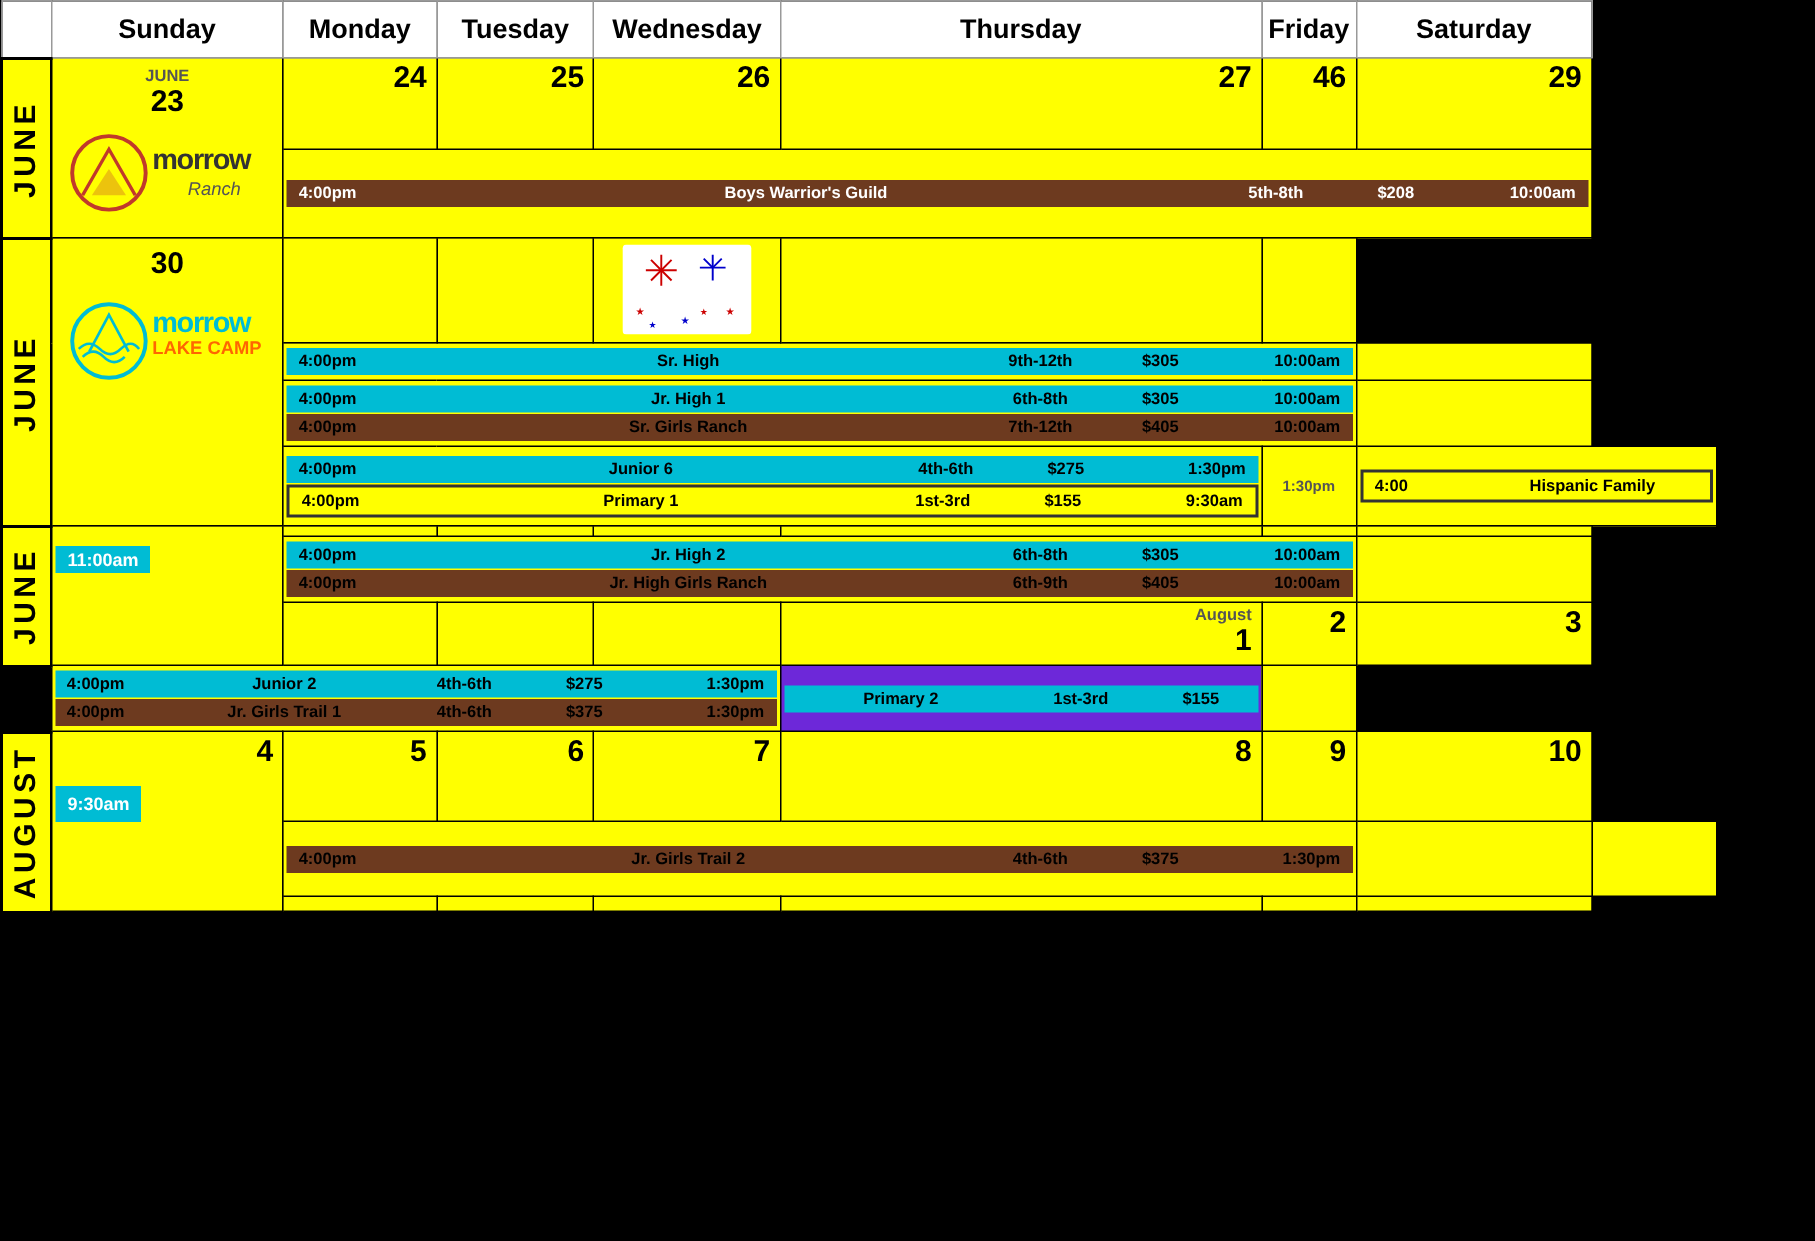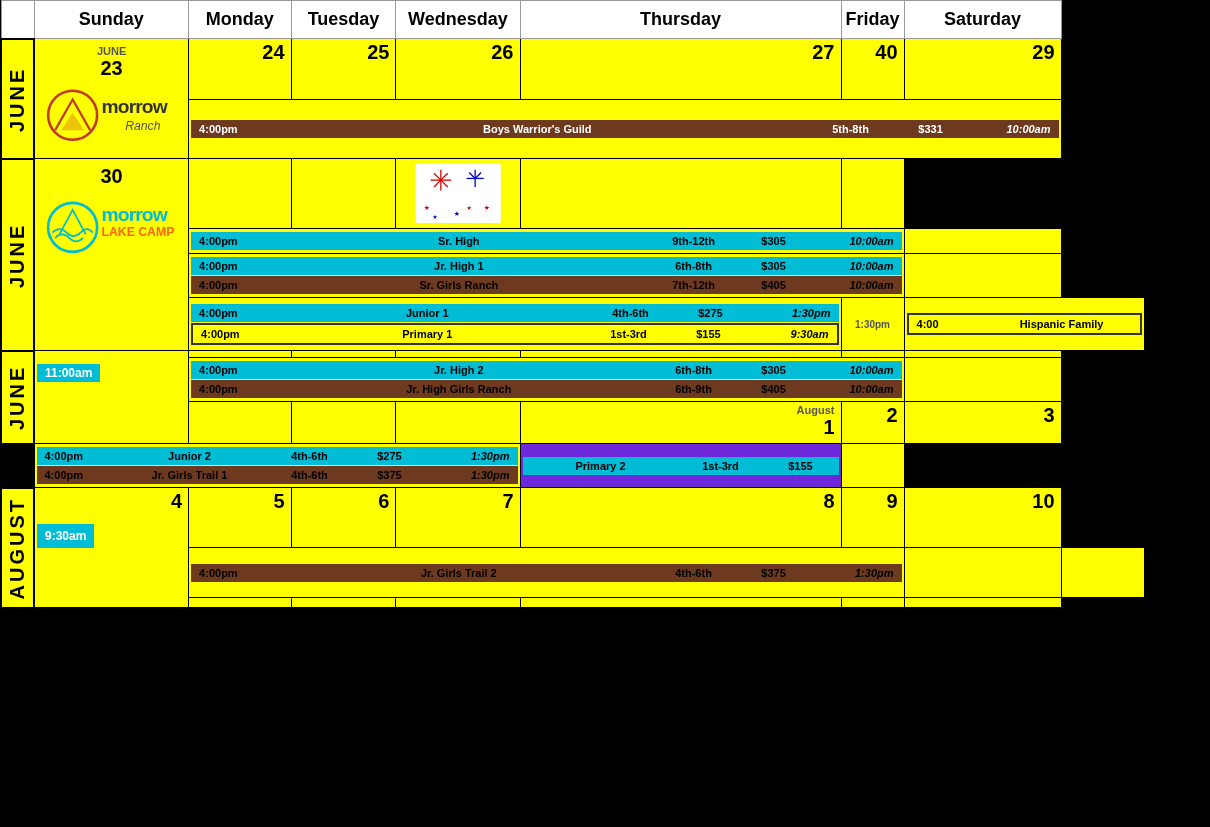--- a/index.html
+++ b/index.html
@@ -78,21 +78,21 @@
       padding: 3px 8px;
       margin: 1px 2px;
       font-size: 11px;
       font-weight: bold;
       gap: 20px;
     }
     .full-bar .time { min-width: 55px; }
     .full-bar .name { min-width: 140px; text-align: center; flex: 1; }
     .full-bar .grade { min-width: 60px; text-align: center; }
     .full-bar .price { min-width: 60px; text-align: center; }
-    .full-bar .endtime { min-width: 70px; text-align: right; font-style: italic; }
+    .full-bar .endtime { min-width: 70px; text-align: right; }
     
   </style>
 </head>
 <body>
 
 <table class="cal">
   <thead>
     <tr>
       <th class="corner"></th>
       <th>Sunday</th>
@@ -131,34 +131,34 @@
       <td class="day">
         <div class="dn">25</div>
       </td>
       <td class="day">
         <div class="dn">26</div>
       </td>
       <td class="day">
         <div class="dn">27</div>
       </td>
       <td class="day">
-        <div class="dn">40</div>
+        <div class="dn">46</div>
       </td>
       <td class="day">
         <div class="dn">29</div>
       </td>
     </tr>
     <tr>
 
       <td colspan="6" style="background:#ff0; padding:4px 0; border:1px solid #000;">
         <div class="full-bar bw" style="color:#fff;">
           <span class="time">4:00pm</span>
           <span class="name">Boys Warrior's Guild</span>
           <span class="grade">5th-8th</span>
-          <span class="price">$331</span>
+          <span class="price">$208</span>
           <span class="endtime">10:00am</span>
         </div>
       </td>
     </tr>
 
     <tr>
       <td class="side" rowspan="4">JUNE</td>
       <td class="day" rowspan="4">
         <div class="logo-wrap">
           <div class="dn">30</div>
@@ -255,21 +255,21 @@
           <span class="endtime">10:00am</span>
         </div>
       </td>
       <td style="background:#ff0; border:1px solid #000;"></td>
     </tr>
     <tr>
 
       <td colspan="4" style="background:#ff0; padding:2px 0; border:1px solid #000;">
         <div class="full-bar bb">
           <span class="time">4:00pm</span>
-          <span class="name">Junior 1</span>
+          <span class="name">Junior 6</span>
           <span class="grade">4th-6th</span>
           <span class="price">$275</span>
           <span class="endtime">1:30pm</span>
         </div>
         <div class="full-bar by">
           <span class="time">4:00pm</span>
           <span class="name">Primary 1</span>
           <span class="grade">1st-3rd</span>
           <span class="price">$155</span>
           <span class="endtime">9:30am</span>

